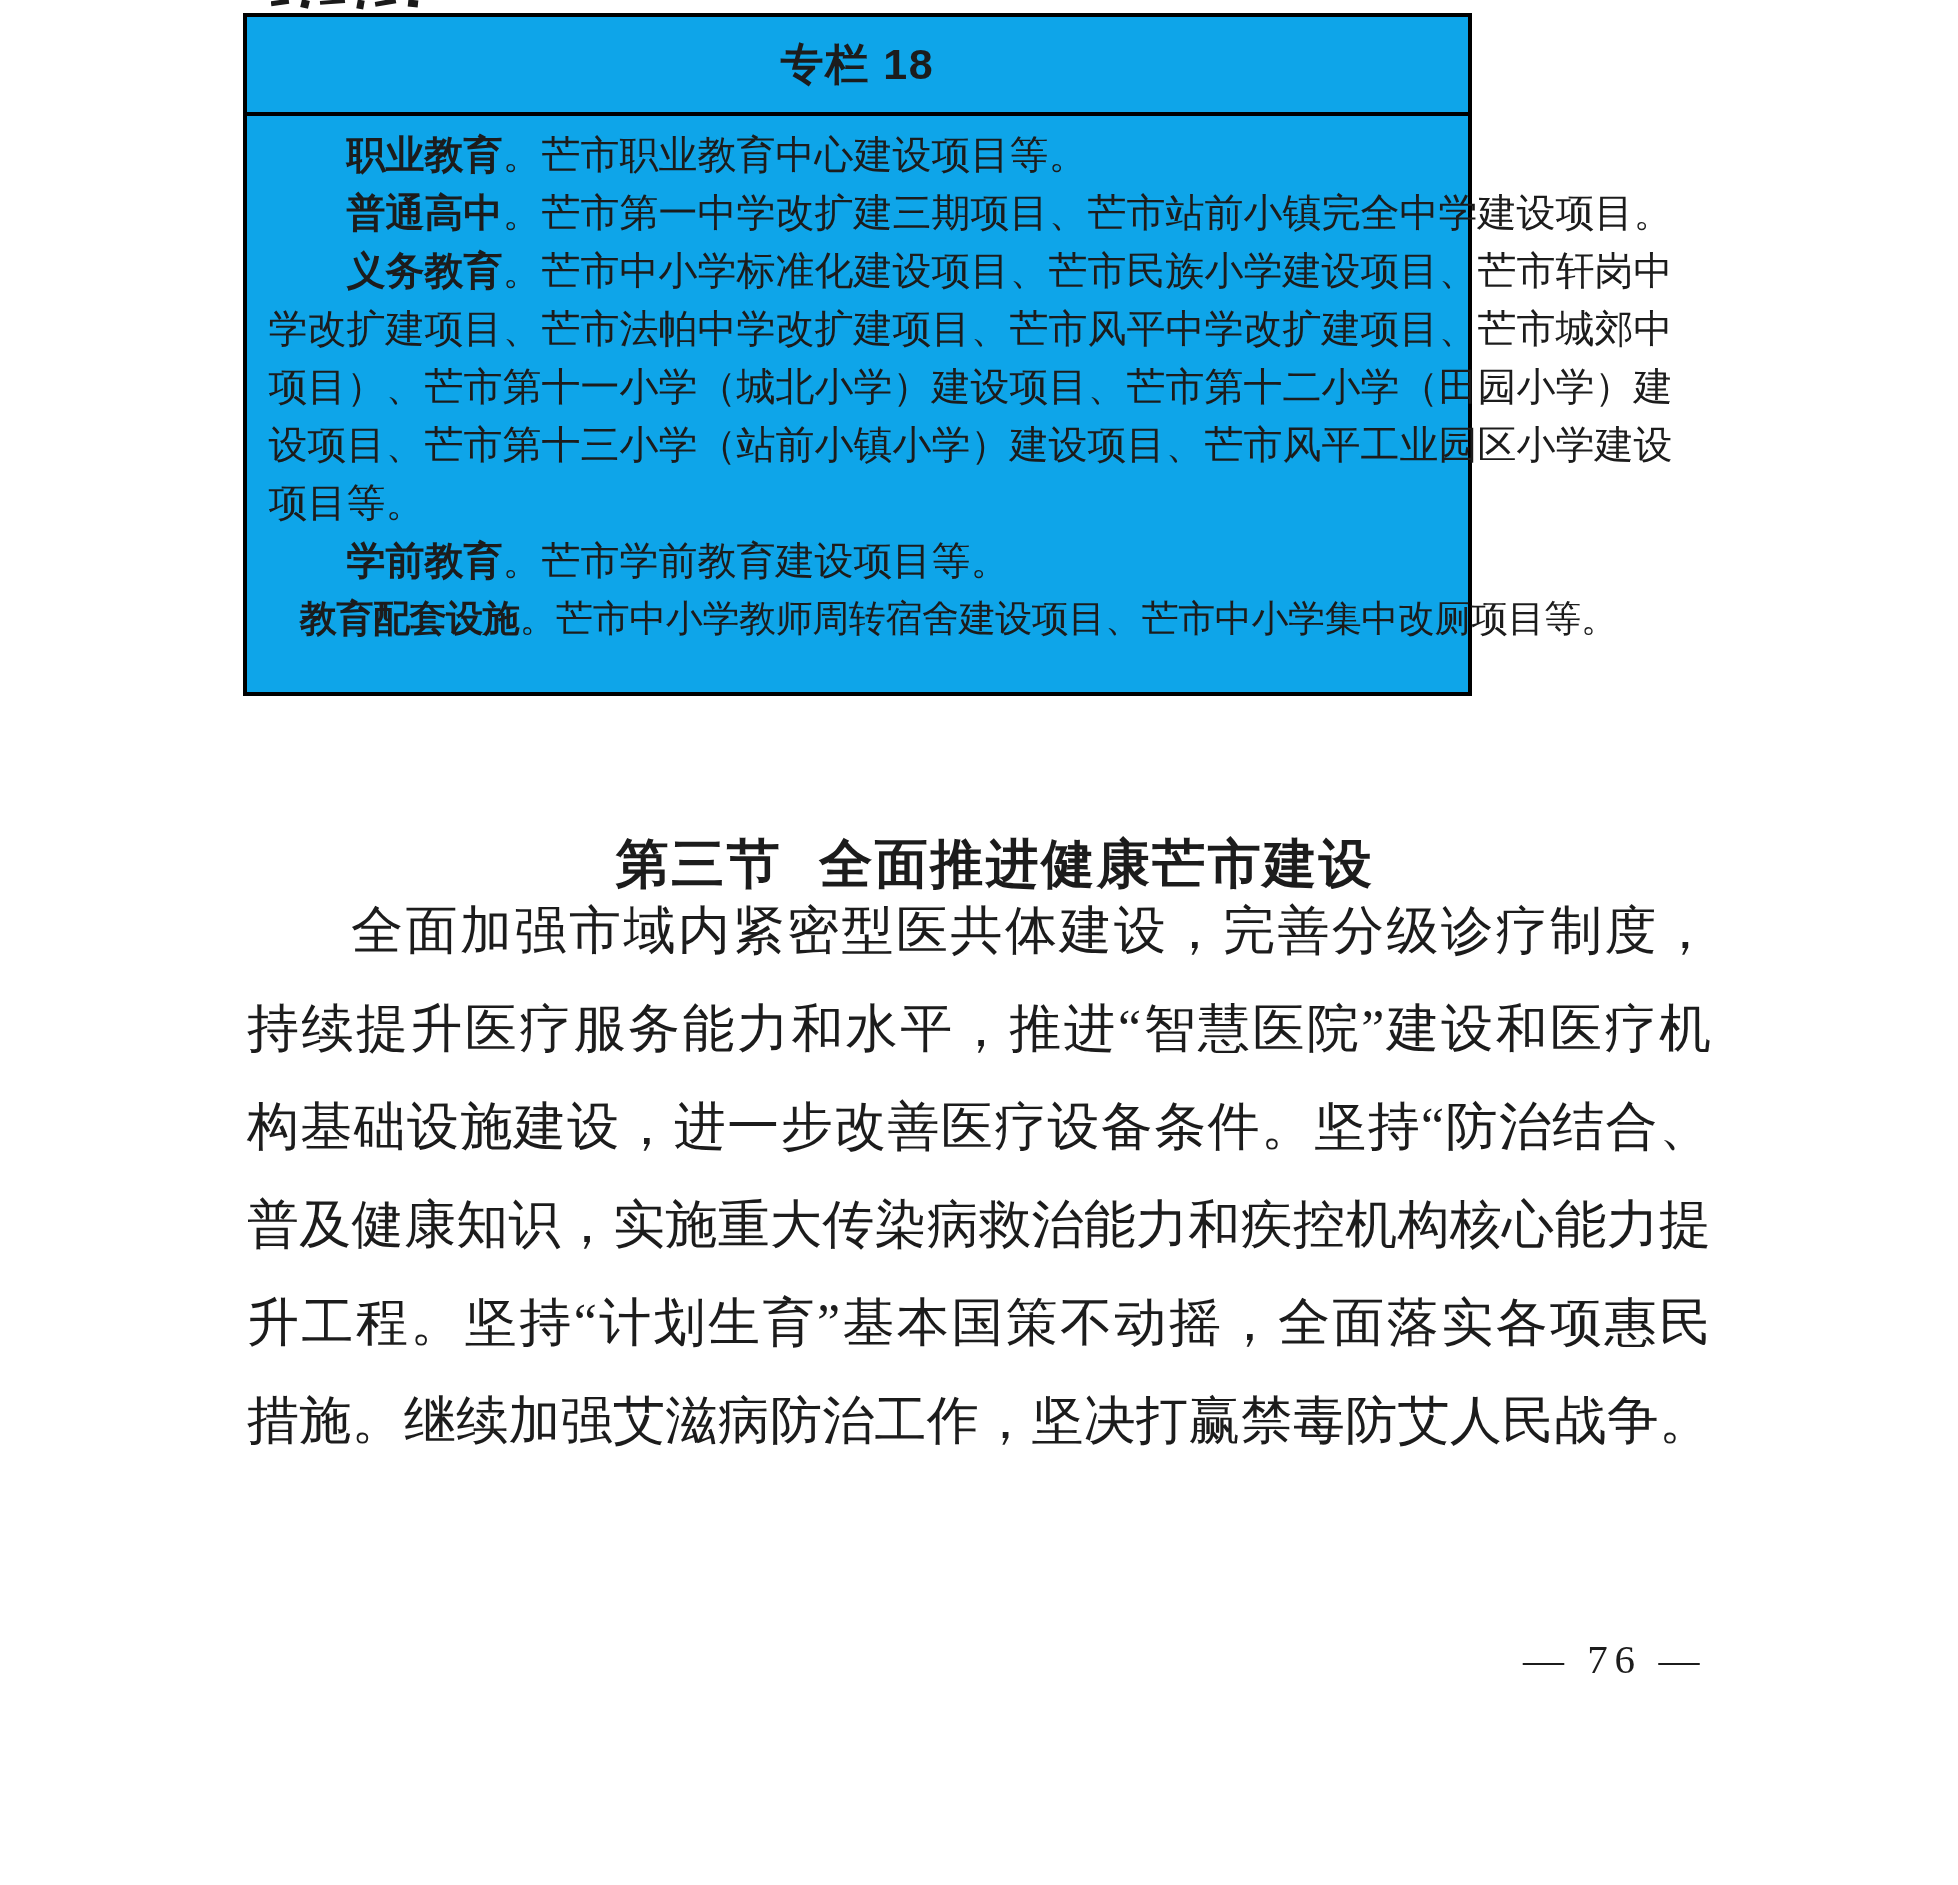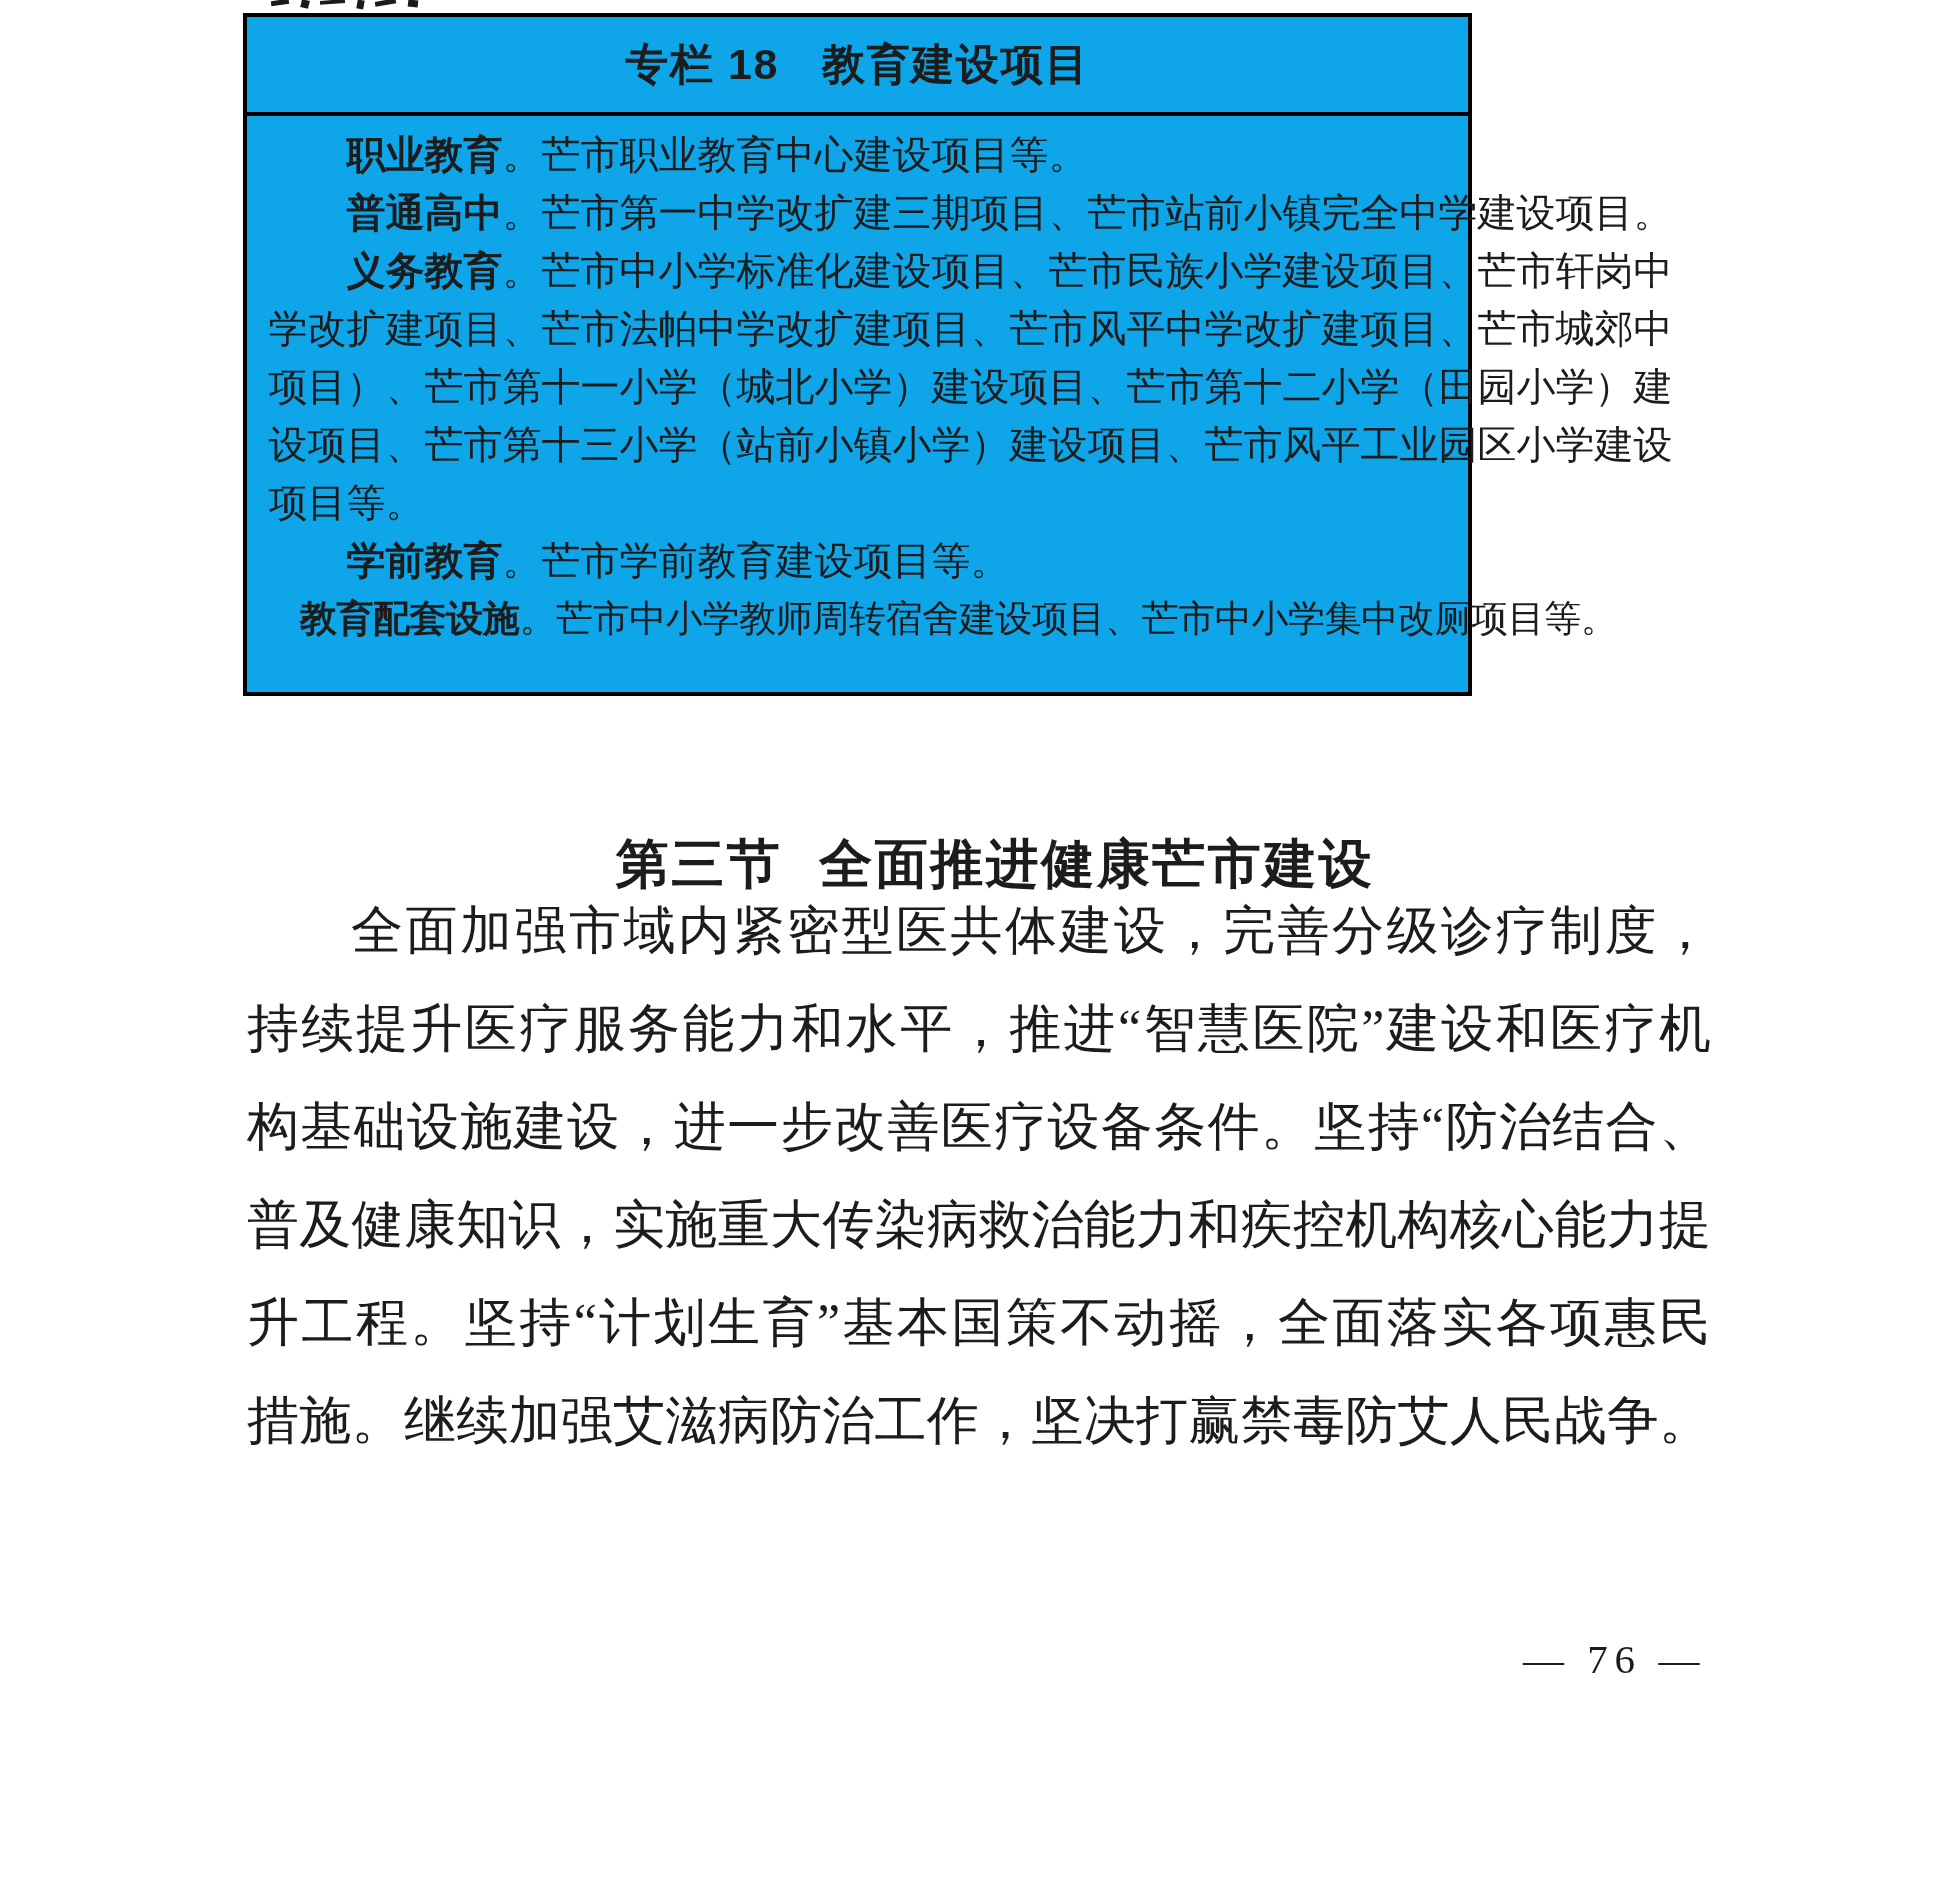--- a/index.html
+++ b/index.html
@@ -120,21 +120,20 @@
 
 <div class="page">
 
   <div class="artifact">
     <span></span><span></span><span></span><span></span><span></span><span></span>
   </div>
 
   <section class="panel">
     <header class="panel-header">
       <span>专栏 18</span>
-      <span class="panel-title-text">教育建设项目</span>
     </header>
 
     <div class="panel-body">
 
       <div class="line indent">
         <strong class="lbl">职业教育</strong><span>。</span><span>芒市职业教育中心建设项目等。</span>
       </div>
 
       <div class="line indent fill">
         <strong class="lbl">普通高中</strong><span>。</span><span>芒市第一中学改扩建三期项目、芒市站前小镇完全中学建设项目。</span>

